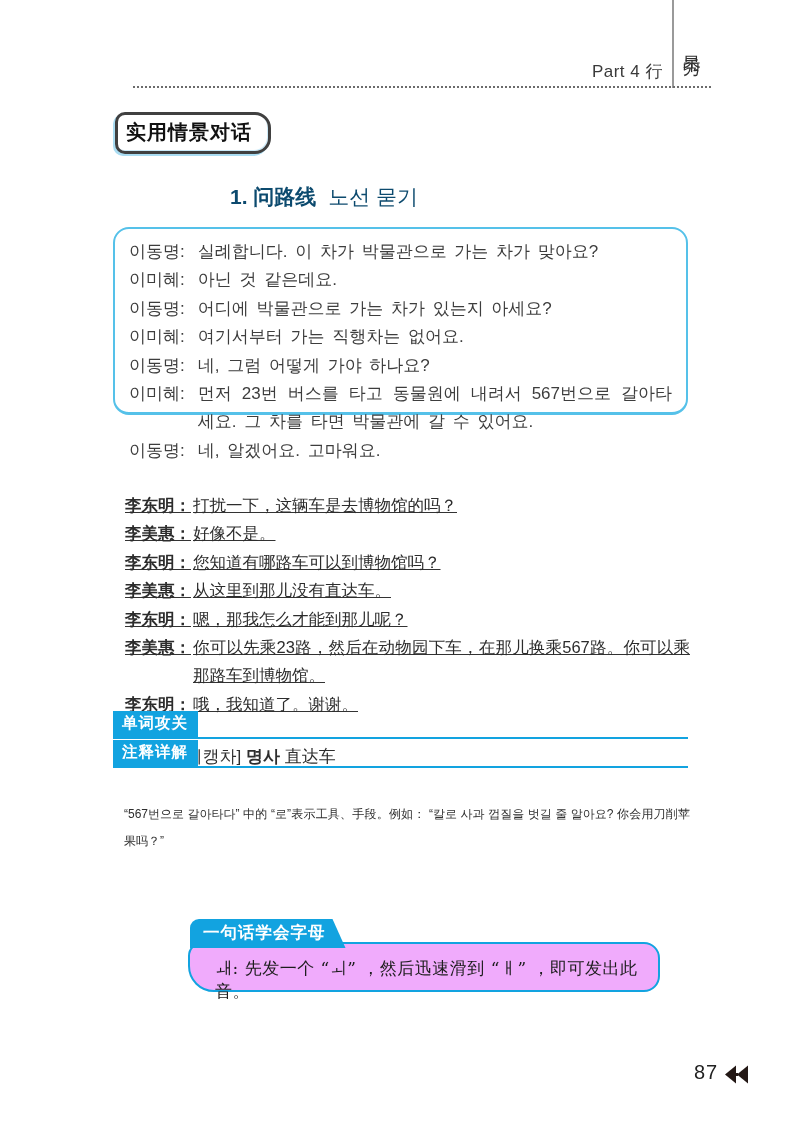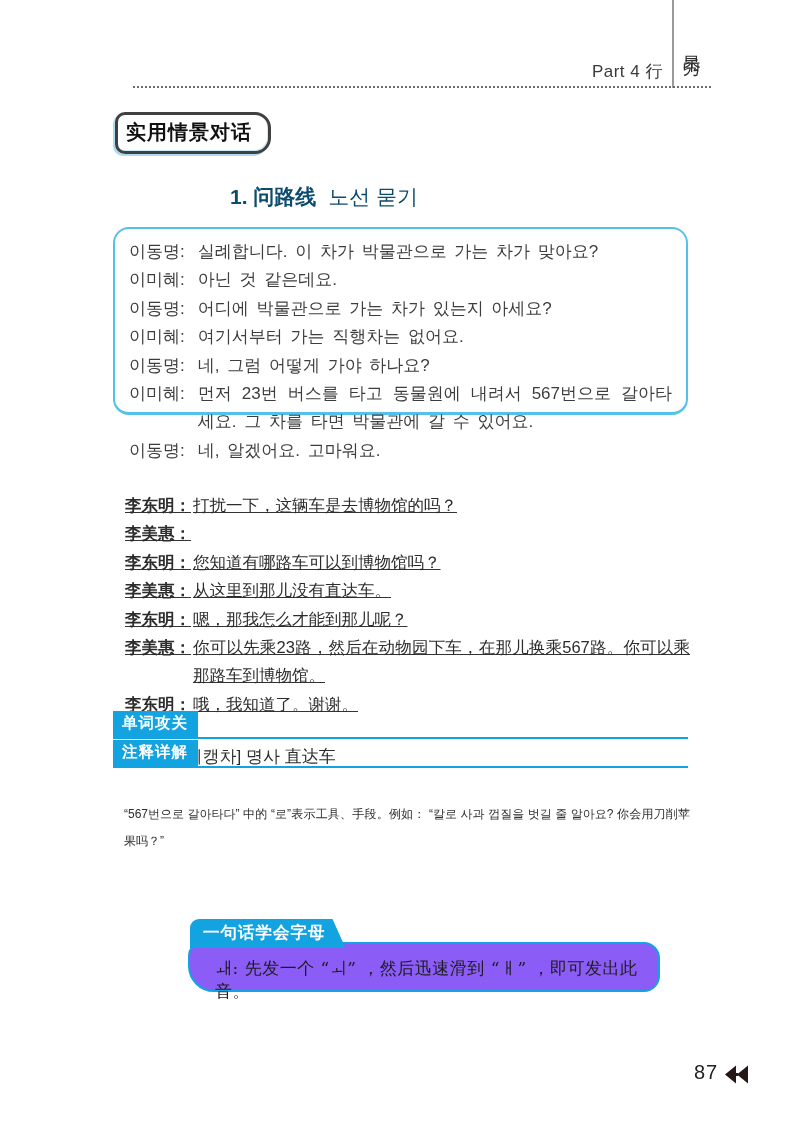--- a/index.html
+++ b/index.html
@@ -39,32 +39,32 @@
   .zhlist .dlg-text{flex:1 1 auto;text-align:justify;}
 
   
   .section-head{position:absolute;left:113px;width:575px;border-bottom:2px solid #12a3e0;}
   .section-head .lbl{display:inline-block;background:#12a3e0;color:#fff;font-weight:bold;
                      font-size:15.5px;padding:2px 10px 3px 9px;letter-spacing:1px;}
   .head-vocab{top:711px;}
   .head-notes{top:740px;}
 
   .vocab-line{position:absolute;left:125px;top:745px;font-size:17px;color:#2e2e2e;}
-  .vocab-line .pos{font-weight:normal;font-family:"DejaVu Serif","Liberation Serif",serif;text-align:center;}
+  .vocab-line .pos{font-weight:bold;font-family:"DejaVu Serif","Liberation Serif",serif;text-align:center;}
 
   .notes-text{position:absolute;left:124px;top:801px;width:566px;font-size:12px;line-height:27px;
               color:#2e2e2e;text-align:justify;}
 
   
   .tip-label{position:absolute;left:190px;top:919px;z-index:2;background:#12a3e0;color:#fff;
              font-weight:bold;font-size:16.5px;padding:3px 20px 4px 13px;letter-spacing:1px;
              border-top-left-radius:9px;
              clip-path:polygon(0 0, calc(100% - 13px) 0, 100% 100%, 0 100%);}
   .tip-box{position:absolute;left:188px;top:942px;width:472px;height:50px;box-sizing:border-box;
-           border:2px solid #12a3e0;border-radius:14px 16px 16px 26px;background:#8b5cf6;z-index:1;}
+           border:2px solid #12a3e0;border-radius:14px 16px 16px 26px;background:#f0abfc;z-index:1;}
   .tip-text{margin:13px 14px 0 25px;font-size:17px;color:#1c1c1c;
             font-family:"DejaVu Serif","Liberation Serif",serif;letter-spacing:.5px;}
 
   
   .footer{position:absolute;left:694px;top:1061px;display:flex;align-items:flex-end;}
   .page-num{font-size:20px;color:#222;letter-spacing:1px;}
   .marker{margin-left:6px;width:25px;height:19px;display:block;}
 </style>
 </head>
 <body>
@@ -114,20 +114,21 @@
       </div>
     </div>
 
   <div class="zhlist" id="zh-dialog">
       <div class="dlg-row">
         <span class="dlg-speaker">李东明：</span>
         <span class="dlg-text">打扰一下，这辆车是去博物馆的吗？</span>
       </div>
       <div class="dlg-row">
         <span class="dlg-speaker">李美惠：</span>
+        <span class="dlg-text">好像不是。</span>
       </div>
       <div class="dlg-row">
         <span class="dlg-speaker">李东明：</span>
         <span class="dlg-text">您知道有哪路车可以到博物馆吗？</span>
       </div>
       <div class="dlg-row">
         <span class="dlg-speaker">李美惠：</span>
         <span class="dlg-text">从这里到那儿没有直达车。</span>
       </div>
       <div class="dlg-row">

